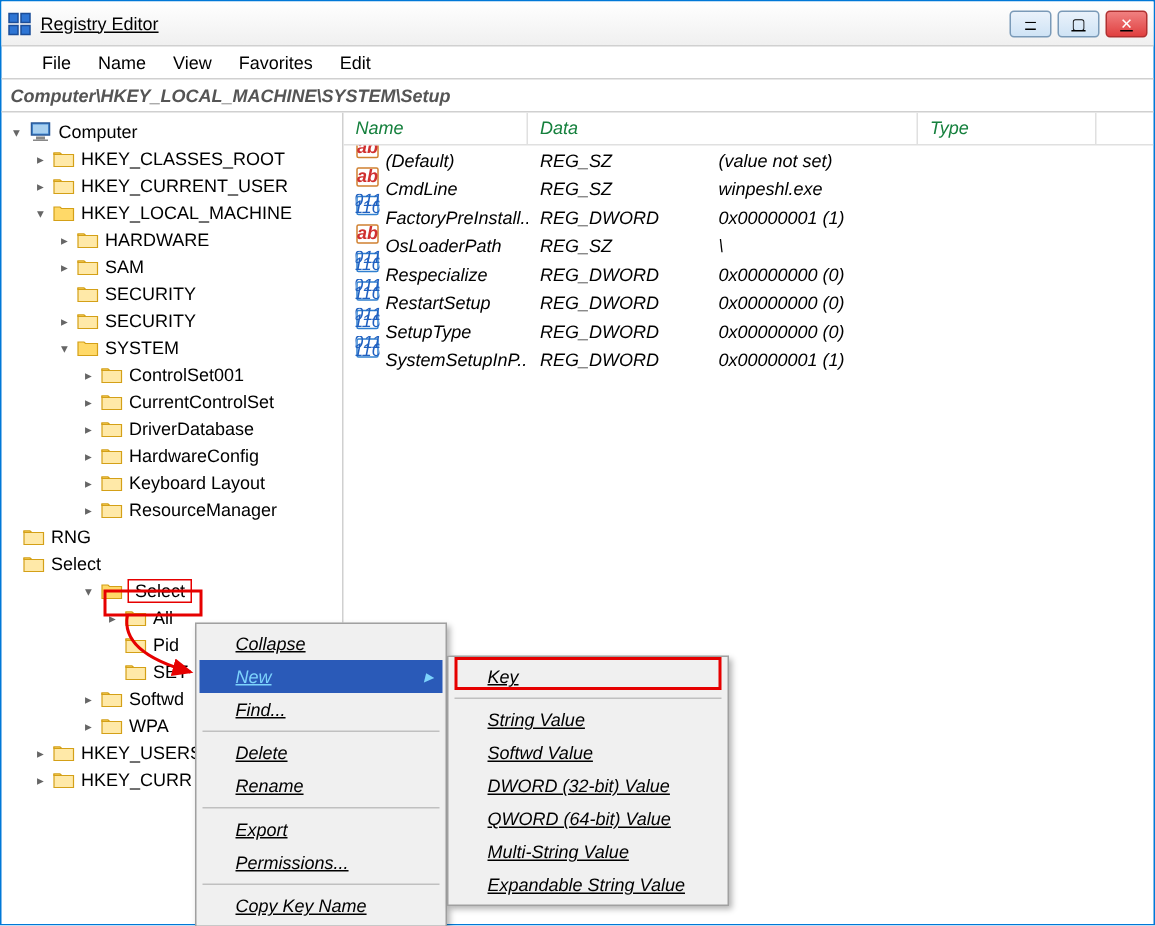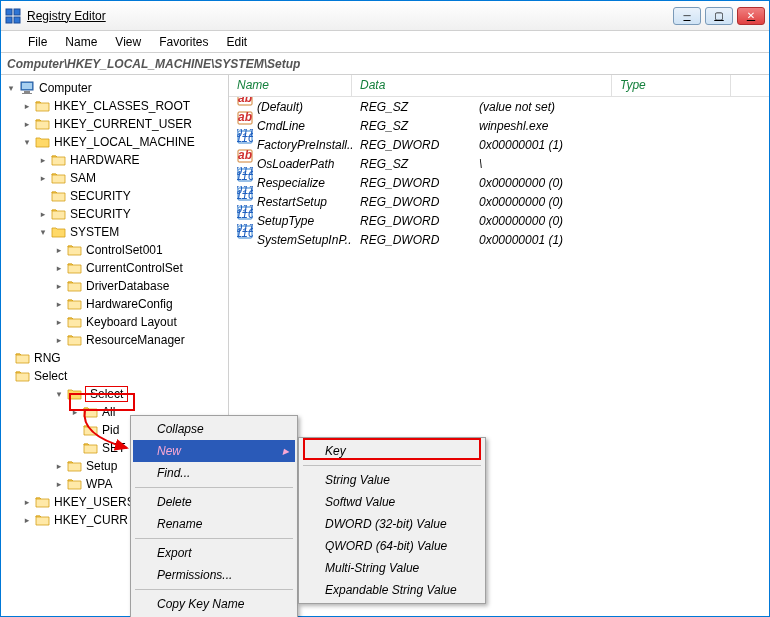--- a/index.html
+++ b/index.html
@@ -27,22 +27,22 @@
     .list-header { height:22px; border-bottom:1px solid #e0e0e0; display:flex; }
     .list-header .col { padding:3px 8px; border-right:1px solid #e0e0e0; color:#15803d; font-style:italic; }
     .list-body { flex:1; overflow:auto; }
     .list-row { display:flex; height:19px; align-items:center; }
     .list-row .cell { padding:0 8px; white-space:nowrap; overflow:hidden; text-overflow:ellipsis; display:flex; align-items:center; }
     .val-icon { width:16px; height:32px; margin-right:4px; flex-shrink:0; }
     .col-name { width:123px; font-style:italic; }
     .col-type { width:119px; font-style:italic; }
     .col-data { width:260px; font-style:italic; }
     .context-menu { position:absolute; background:#f0f0f0; border:1px solid #a0a0a0; box-shadow:2px 2px 4px rgba(0,0,0,0.3); padding:2px; z-index:10; }
-    .cm-item { height:22px; display:flex; align-items:center; padding:0 20px 0 24px; font-style:italic; cursor:pointer; position:relative; }
-    .cm-item.highlighted { background:#2a5ab8; color:#f9a8d4; }
+    .cm-item { height:22px; display:flex; align-items:center; padding:0 20px 0 24px; font-style:italic; cursor:pointer; position:relative;text-decoration:underline; }
+    .cm-item.highlighted { background:#2a5ab8; color:#7dd3fc; }
     .cm-item.has-sub::after { content:"▶"; font-size:8px; position:absolute; right:6px; }
     .cm-sep { height:1px; background:#c0c0c0; margin:3px 2px; }
     .key-box { position:absolute; border:2px solid #e60000; pointer-events:none; z-index:11; }
     .arrow-svg { position:absolute; pointer-events:none; z-index:9; }
   </style>
 </head>
 <body>
 
 <div class="window">
   <div class="titlebar">
@@ -287,21 +287,21 @@
           <span class="tree-label">SET</span>
         </div>
         <div class="tree-row" style="padding-left: 52px;">
           <span class="expander">▸</span>
           <span class="folder-icon">
             <svg width="15" height="12" viewBox="0 0 15 12">
     <path d="M1 2 L5 2 L6 3 L14 3 L14 11 L1 11 Z" fill="#ffe9a8" stroke="#d4a017" stroke-width="0.8"></path>
     <path d="M1 2 L5 2 L6 3 L1 3 Z" fill="#ffd968" stroke="#d4a017" stroke-width="0.8"></path>
   </svg>
           </span>
-          <span class="tree-label">Setup</span>
+          <span class="tree-label">Softwd</span>
         </div>
         <div class="tree-row" style="padding-left: 52px;">
           <span class="expander">▸</span>
           <span class="folder-icon">
             <svg width="15" height="12" viewBox="0 0 15 12">
     <path d="M1 2 L5 2 L6 3 L14 3 L14 11 L1 11 Z" fill="#ffe9a8" stroke="#d4a017" stroke-width="0.8"></path>
     <path d="M1 2 L5 2 L6 3 L1 3 Z" fill="#ffd968" stroke="#d4a017" stroke-width="0.8"></path>
   </svg>
           </span>
           <span class="tree-label">WPA</span>

